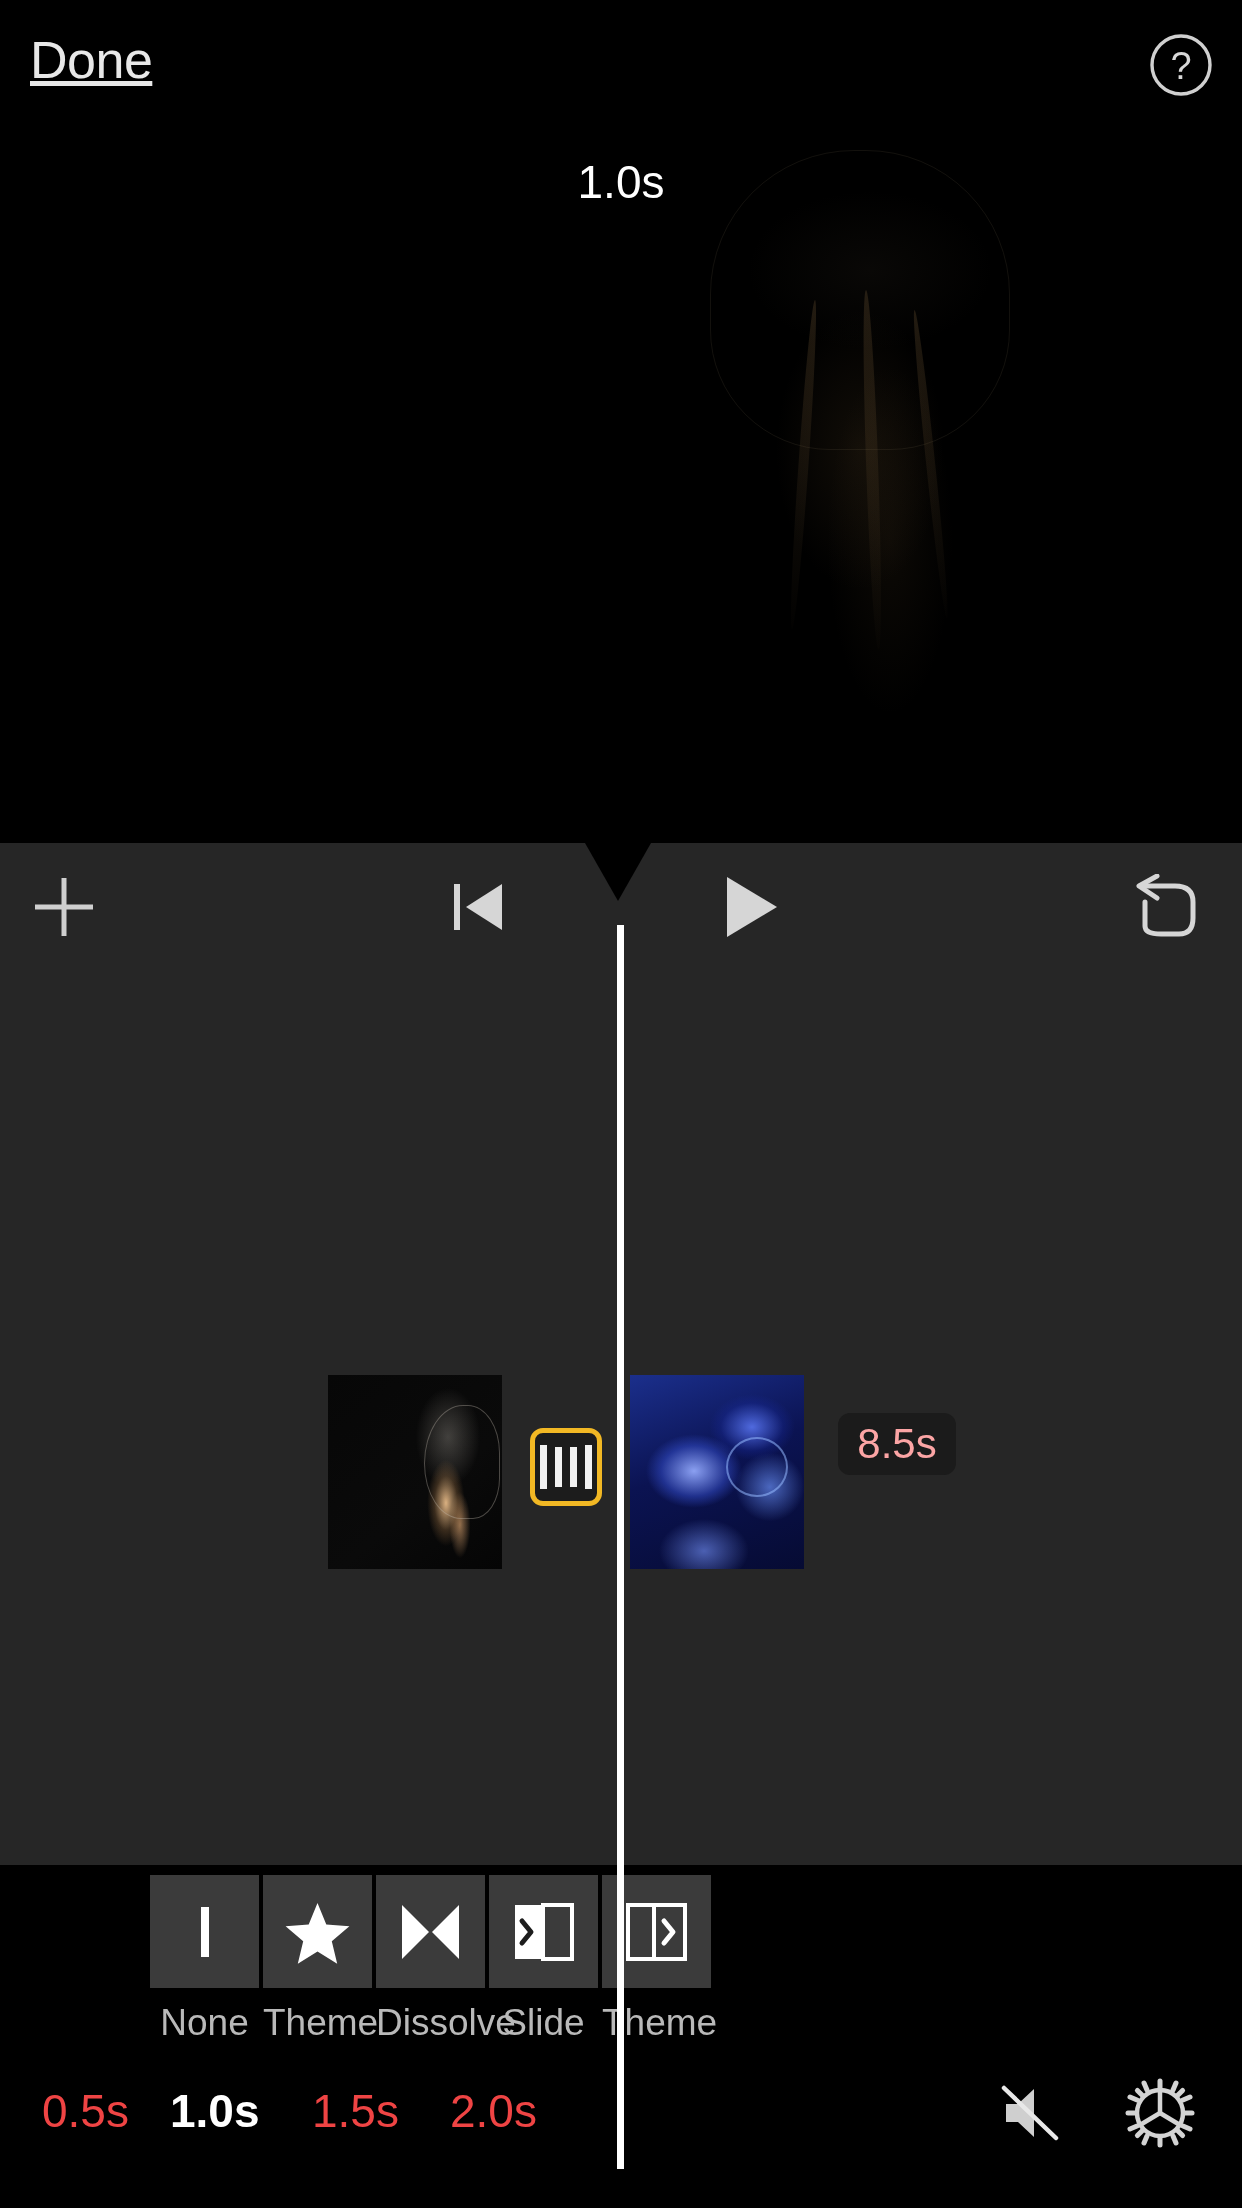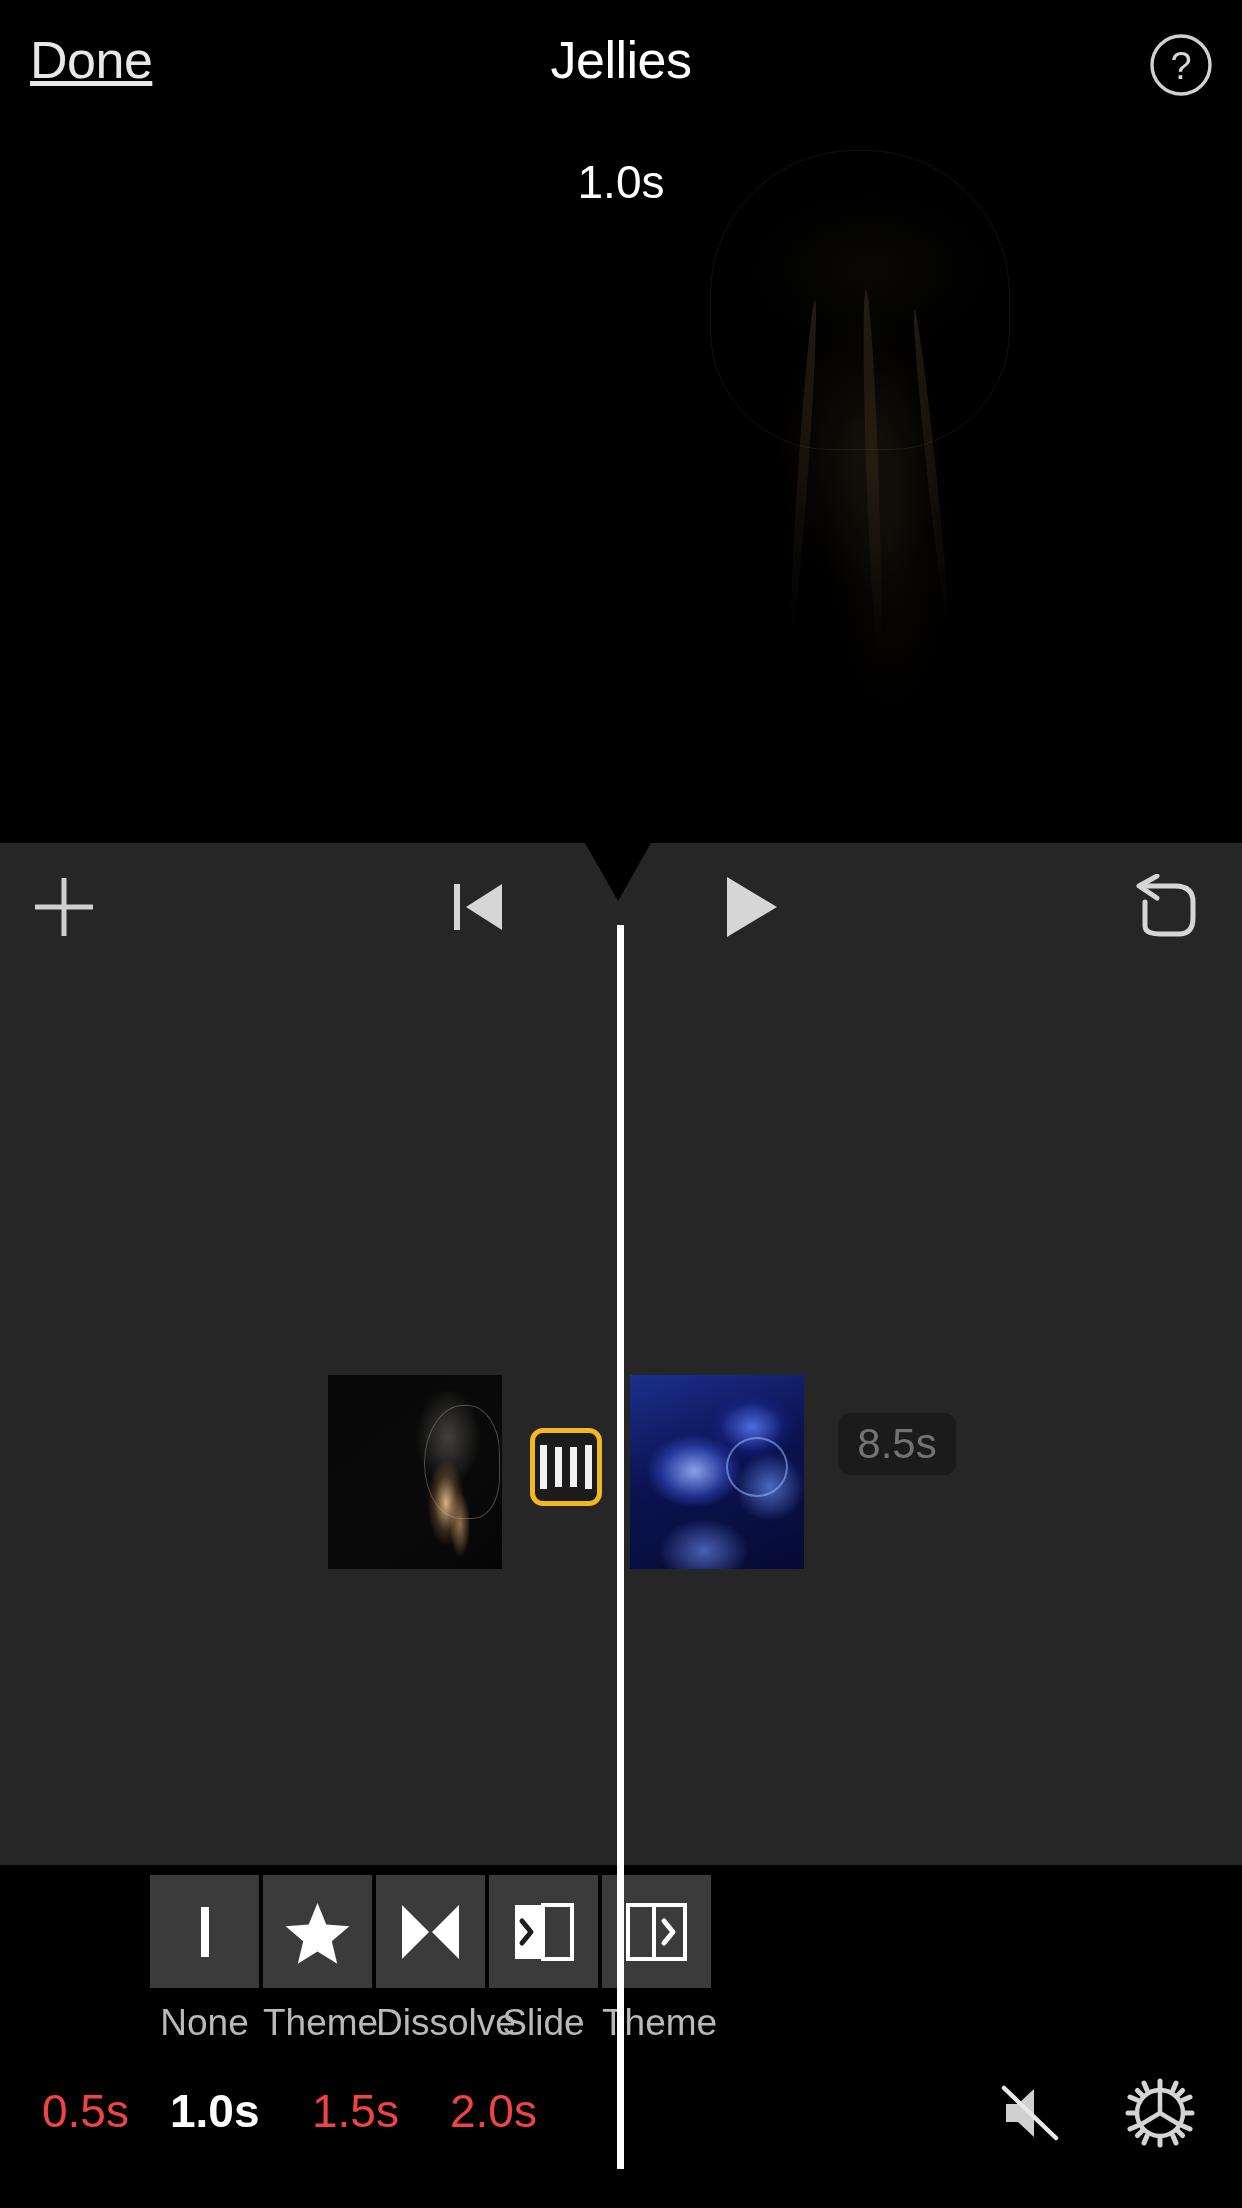--- a/index.html
+++ b/index.html
@@ -183,21 +183,21 @@
   
   .dur-badge {
     position:absolute; left:838px; top:1413px;
     min-width:118px; height:62px;
     background:#1b1b1b;
     border-radius:12px;
     display:flex; align-items:center; justify-content:center;
     padding:0 16px;
   }
   .dur-badge span {
-    font-size:42px; color:#737373; line-height:1;
+    font-size:42px; color:#fca5a5; line-height:1;
   }
 
   
   .bottom {
     position:absolute; left:0; top:1865px;
     width:1124px; height:343px;
     background:#000;
     padding-left:24px;
   }
   .trans-row {
@@ -259,21 +259,20 @@
   .ic-mute { left:995px; }
   .ic-gear { left:1122px; }
 </style>
 </head>
 <body>
 
 <div class="app">
 
   <div class="topbar">
     <div class="done-btn">Done</div>
-    <div class="nav-title">Jellies</div>
     <div class="help-btn">
       <svg viewBox="0 0 64 64">
         <circle cx="32" cy="32" r="29" fill="none" stroke="#d0d0d0" stroke-width="3.4"></circle>
         <text x="32" y="46" font-family="Liberation Sans, sans-serif" font-size="38" fill="#d8d8d8" text-anchor="middle">?</text>
       </svg>
     </div>
   </div>
 
   <div class="viewer">
     <div class="viewer-frame">

